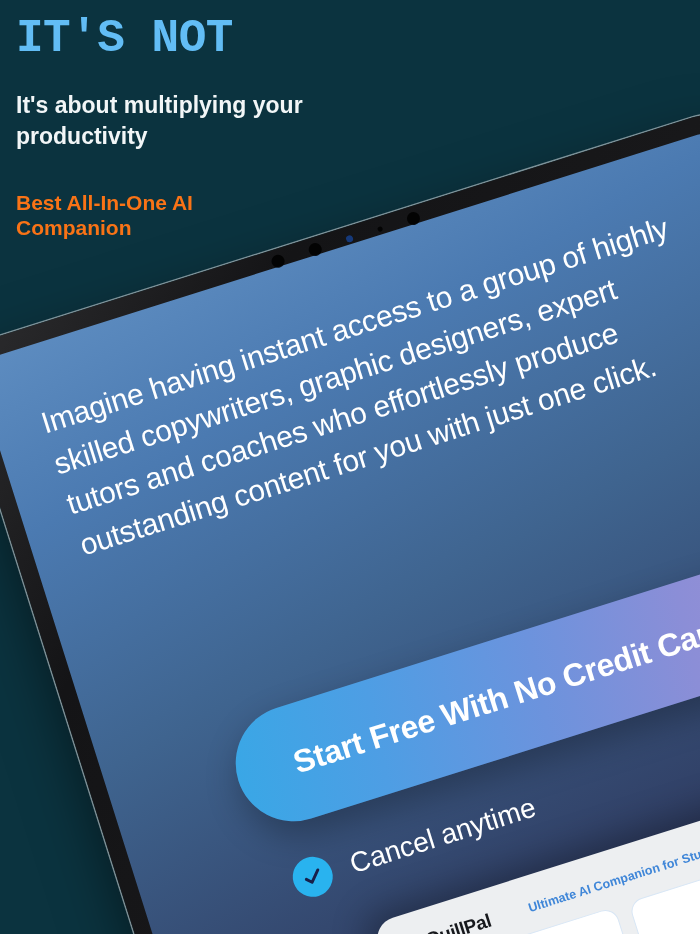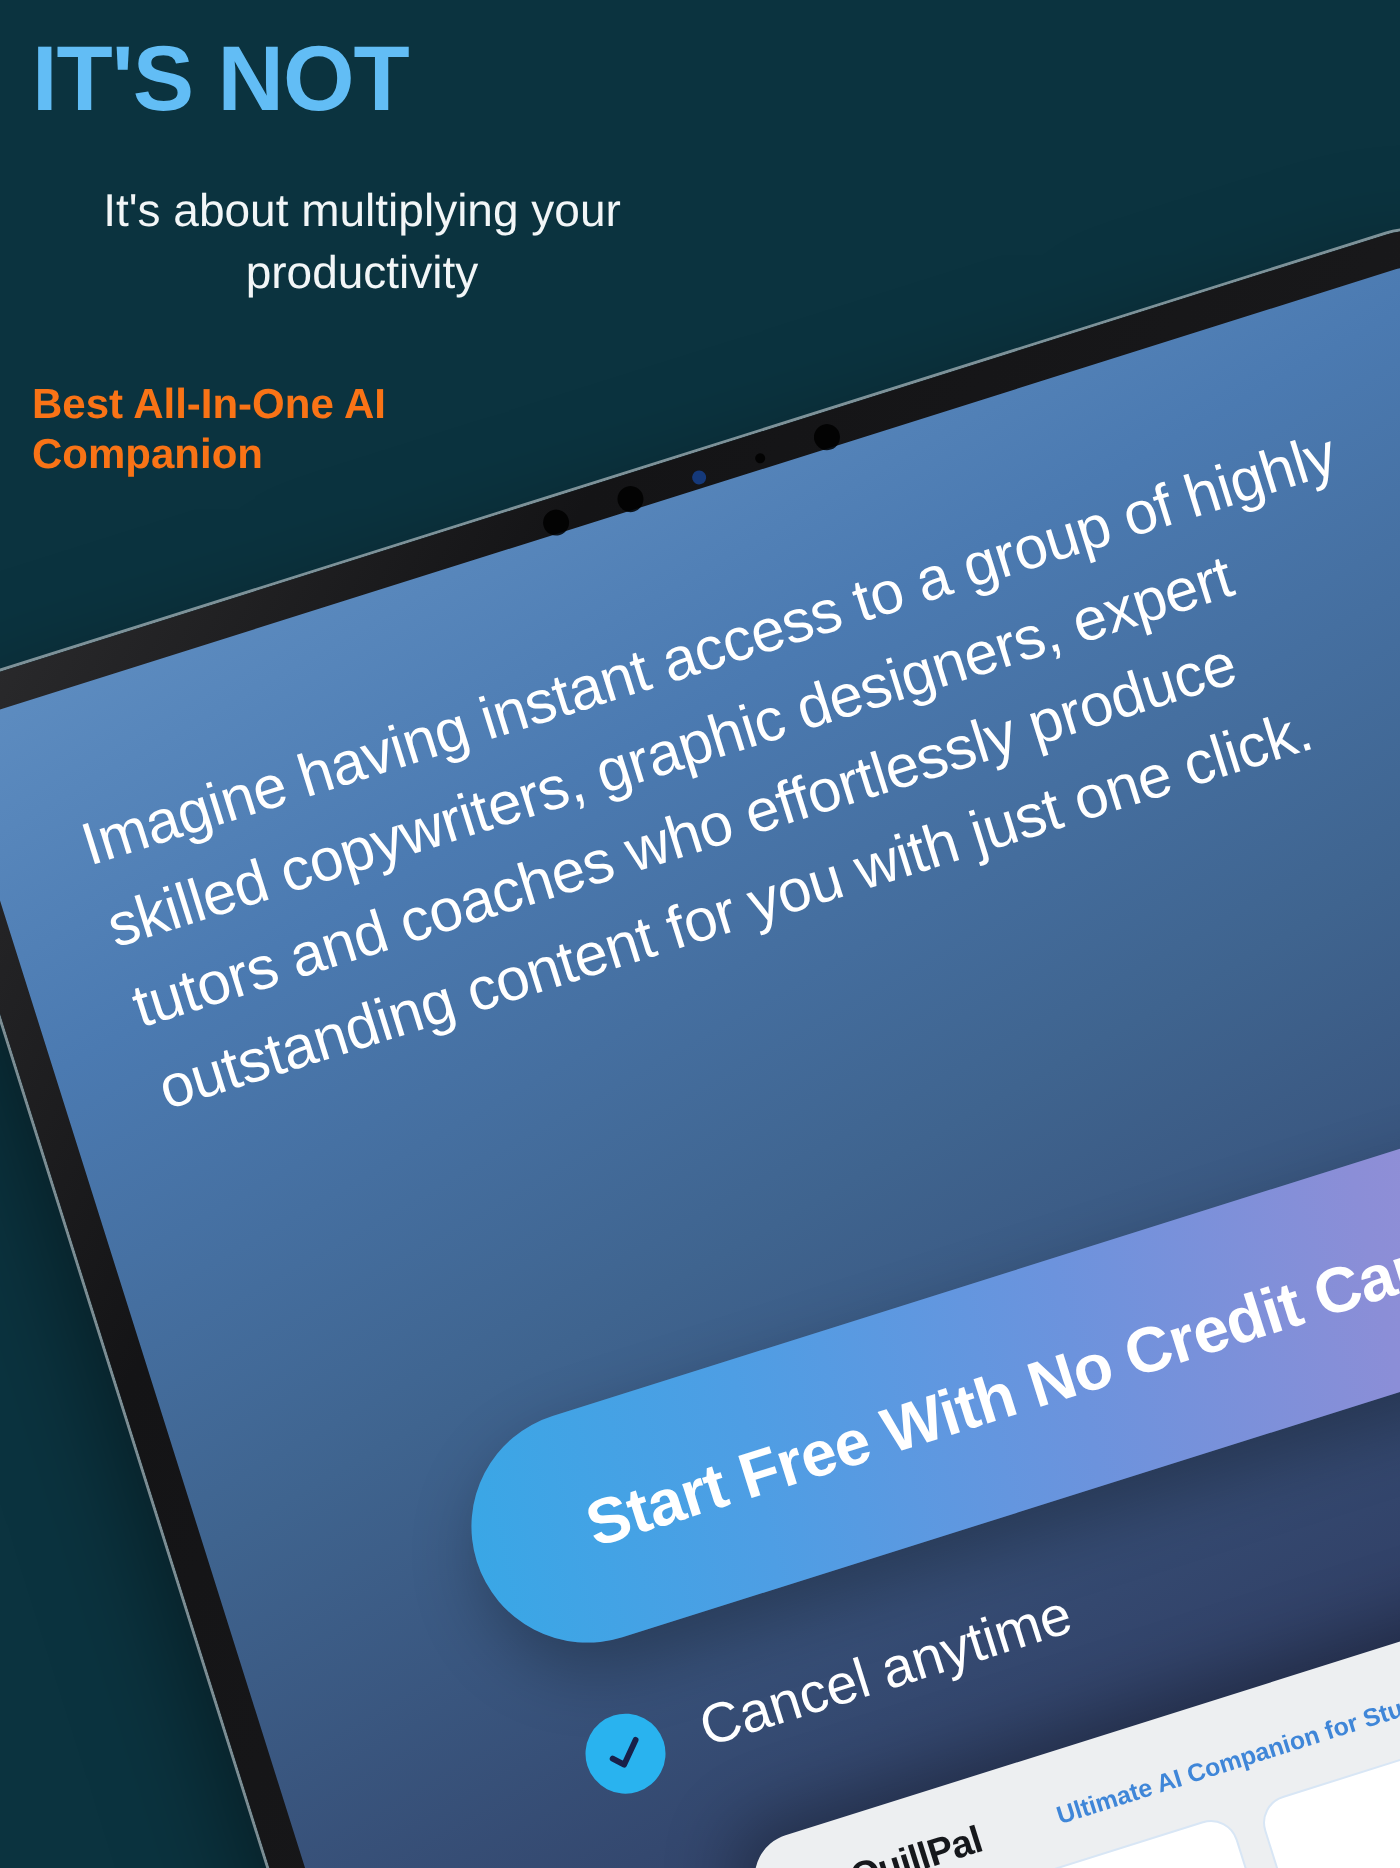--- a/index.html
+++ b/index.html
@@ -13,31 +13,31 @@
 
   
   .hero { position:absolute; left:16px; top:18px; width:470px; z-index:40; }
 
   .headline {
     font-size:46px;
     line-height:0.95;
     font-weight:700;
     color:#62bdf5;
     letter-spacing:-0.5px;
+    font-family:Liberation Mono, monospace;
   }
   .headline .l2 { display:block; white-space:nowrap; }
 
   .subhead {
     margin-top:28px;
     font-size:23px;
     line-height:1.38;
     color:#f2f6f7;
-    font-weight:400;
+    font-weight:700;
     max-width:330px;
-    text-align:center;
   }
 
   .eyebrow {
     margin-top:38px;
     font-size:21px;
     line-height:1.18;
     font-weight:700;
     color:#f97316;
     max-width:265px;
   }

